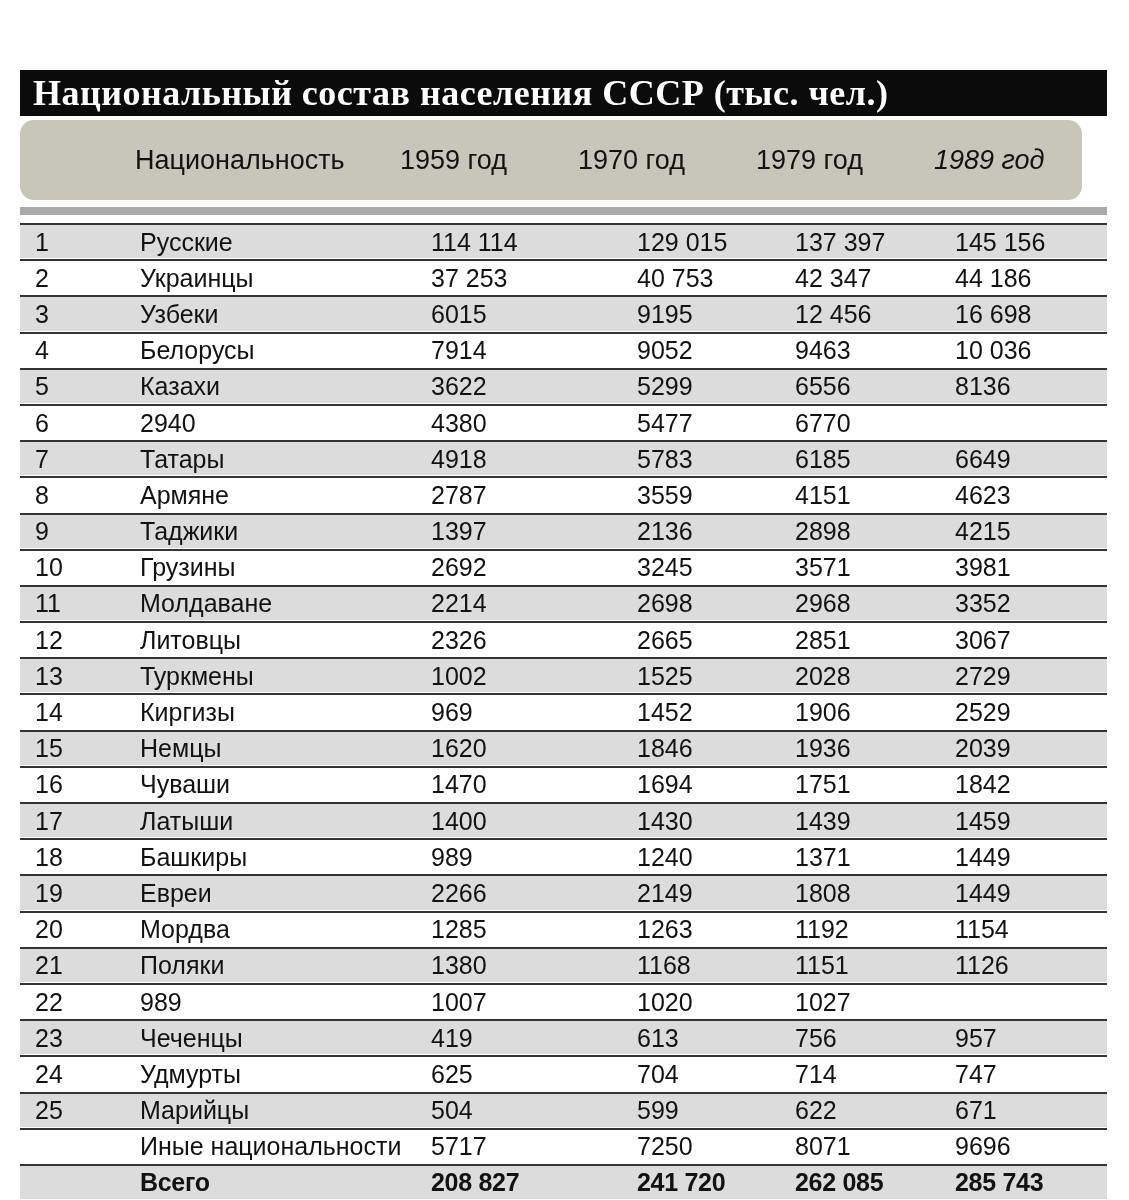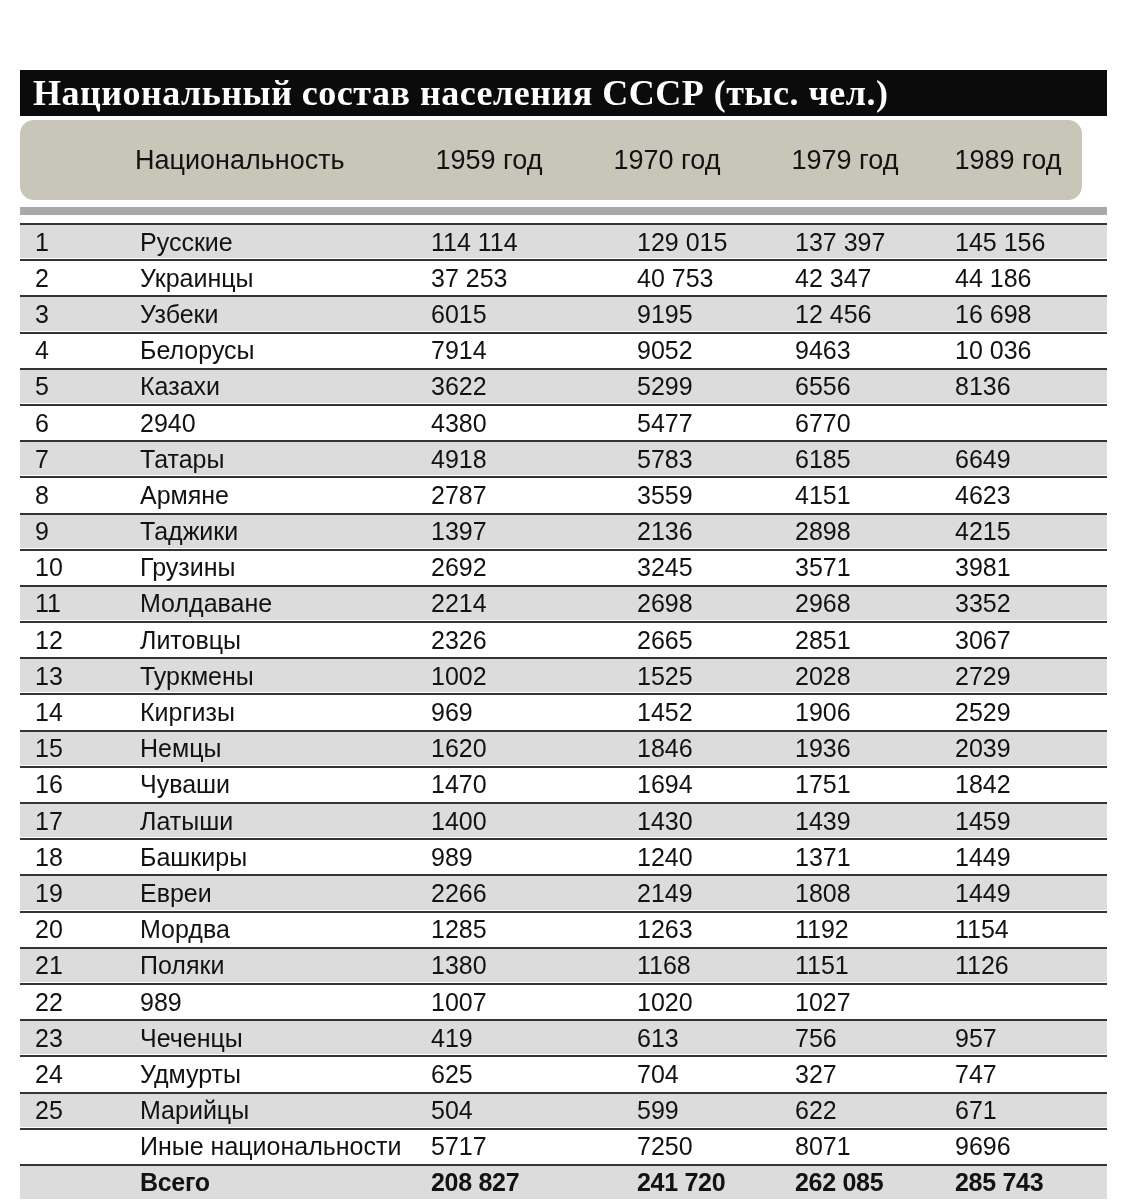--- a/index.html
+++ b/index.html
@@ -16,25 +16,25 @@
     font-family:"Liberation Serif", serif; font-weight:bold; font-size:36px;
     letter-spacing:0.5px; white-space:nowrap;margin-top:48px;
   }
 
   .header-row {
     margin-top:4px; height:80px;
     display:grid; grid-template-columns:85px 295px 178px 178px 178px 148px;
     column-gap:0;
   }
   .hcell {
-    background:#c7c6b9; display:flex; align-items:center; justify-content:center;
+    background:#c7c6b9; display:flex; align-items:center; justify-content:flex-start;
     font-size:27px; color:#121212;
   }
   .hcell.first { border-radius:14px 0 0 14px; }
-  .hcell.last  { border-radius:0 14px 14px 0; }
+  .hcell.last  { border-radius:0 14px 14px 0;font-style:italic; }
   .hcell.nat   { justify-content:flex-start; padding-left:30px; box-sizing:border-box; }
 
   .bar { height:8px; background:#a9a9a9; }
   .bar.top { margin-top:7px; }
   .bar.bottom { margin-top:9px; }
 
   .table { margin-top:8px; border-top:2px solid #343434; }
   .row {
     display:grid; grid-template-columns:105px 291px 206px 158px 160px 1fr;
     height:34.2px; align-items:center;
@@ -261,21 +261,21 @@
           <div class="c val">419</div>
           <div class="c val">613</div>
           <div class="c val">756</div>
           <div class="c val">957</div>
         </div>
         <div class="row">
           <div class="c num">24</div>
           <div class="c nat">Удмурты</div>
           <div class="c val">625</div>
           <div class="c val">704</div>
-          <div class="c val">327</div>
+          <div class="c val">714</div>
           <div class="c val">747</div>
         </div>
         <div class="row alt">
           <div class="c num">25</div>
           <div class="c nat">Марийцы</div>
           <div class="c val">504</div>
           <div class="c val">599</div>
           <div class="c val">622</div>
           <div class="c val">671</div>
         </div>

